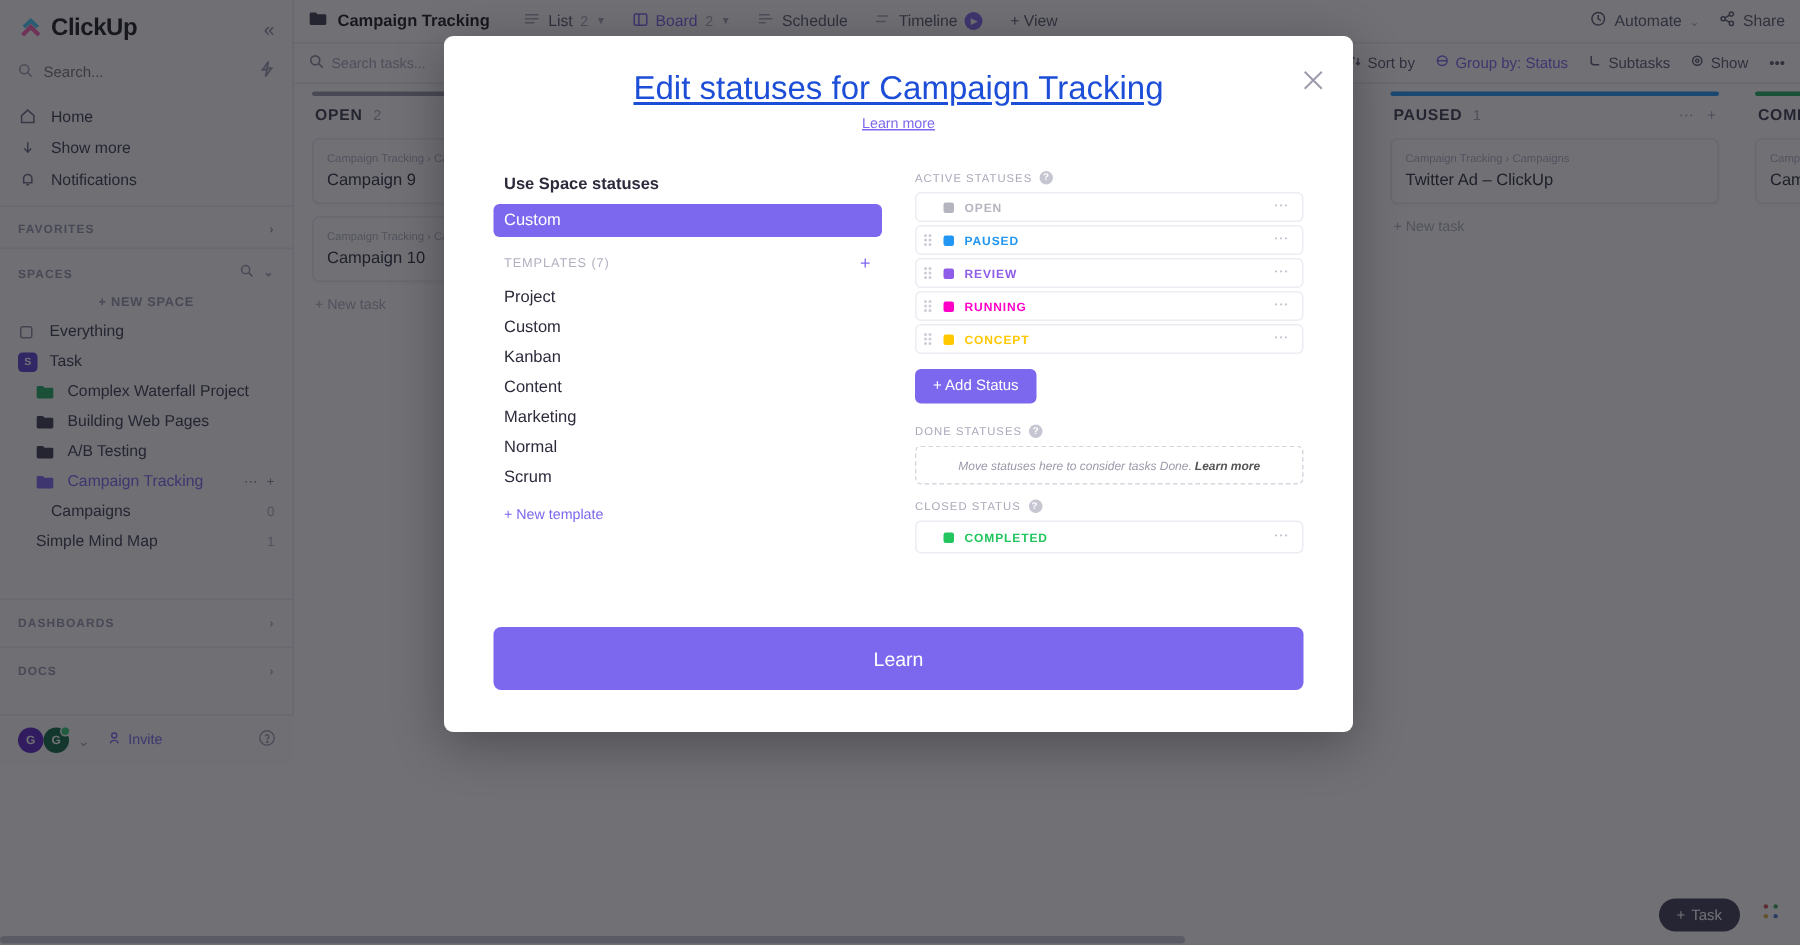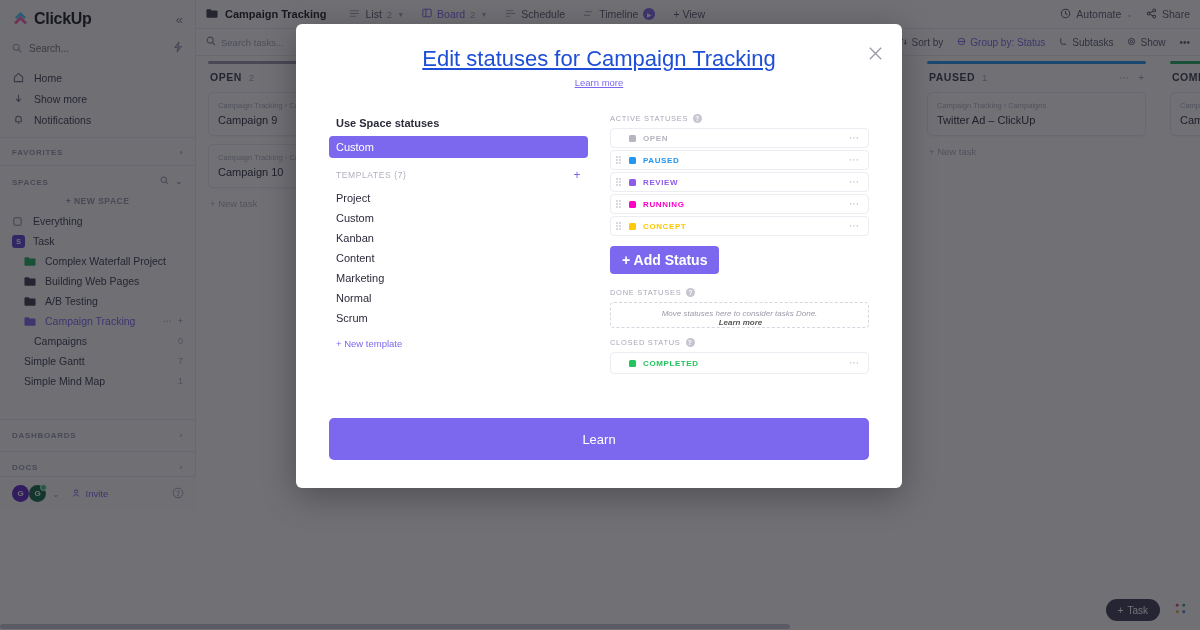--- a/index.html
+++ b/index.html
@@ -195,27 +195,27 @@
     border: 1px solid #ececf2; border-radius: 4px; background: #fff;
     height: 20px; padding: 0 8px 0 5px; margin-bottom: 2px;
   }
   .dragdots { width: 6px; height: 9px; display: grid;
     grid-template-columns: 2px 2px; grid-template-rows: 2px 2px 2px; gap: 1px; flex: 0 0 6px; }
   .dragdots i { background: #cdcdd8; border-radius: 50%; display: block; width: 2px; height: 2px; }
   .st-sq { width: 7px; height: 7px; border-radius: 1.5px; flex: 0 0 7px; }
   .st-name { font-size: 8px; font-weight: bold; letter-spacing: 0.6px; text-transform: uppercase; }
   .st-dots { margin-left: auto; color: #b6b6c4; font-size: 10px; letter-spacing: 1px; line-height: 1; }
   .add-status {
-    display: inline-block; background: #7b68ee; color: #fff; font-size: 14px;
-    border-radius: 4px; padding: 6px 12px; margin-top: 8px; font-weight: bold;
+    display: inline-block; background: #7b68ee; color: #fff; font-size: 10px;
+    border-radius: 4px; padding: 6px 12px; margin-top: 8px;
   }
   .dropzone {
     border: 1px dashed #d6d6e0; border-radius: 4px; height: 26px;
-    display: flex; align-items: center; justify-content: flex-end;
-    font-size: 8px; color: #9a9aab; font-style: italic; text-align: center; flex-direction: column;
+    display: flex; align-items: center; justify-content: center;
+    font-size: 8px; color: #9a9aab; font-style: italic; text-align: center;
   }
   .dropzone b { color: #555; font-style: italic; margin-left: 2px; }
   .grp-block { margin-bottom: 14px; }
   .grp-block.tight { margin-bottom: 10px; }
 
   .modal-foot { padding: 0 33px 28px 33px; }
   .save-btn {
     width: 100%; height: 42px; background: #7b68ee; color: #fff;
     border-radius: 5px; display: flex; align-items: center; justify-content: center;
     font-size: 13px;
@@ -352,24 +352,20 @@
         </span>
         <span>Campaign Tracking</span>
         <span class="actions">
           <span>⋯</span>
           <span>+</span>
         </span>
       </div>
       <div class="sb-row indent2" style="padding-left:34px">
         <span>Campaigns</span>
         <span class="count">0</span>
-      </div>
-      <div class="sb-row" style="padding-left:24px">
-        <span>Simple Gantt</span>
-        <span class="count">7</span>
       </div>
       <div class="sb-row" style="padding-left:24px">
         <span>Simple Mind Map</span>
         <span class="count">1</span>
       </div>
 
       <div class="sb-divider" style="margin-top:28px"></div>
       <div class="sb-bottom-sec">
         <span>DASHBOARDS</span>
         <span class="chev">›</span>

